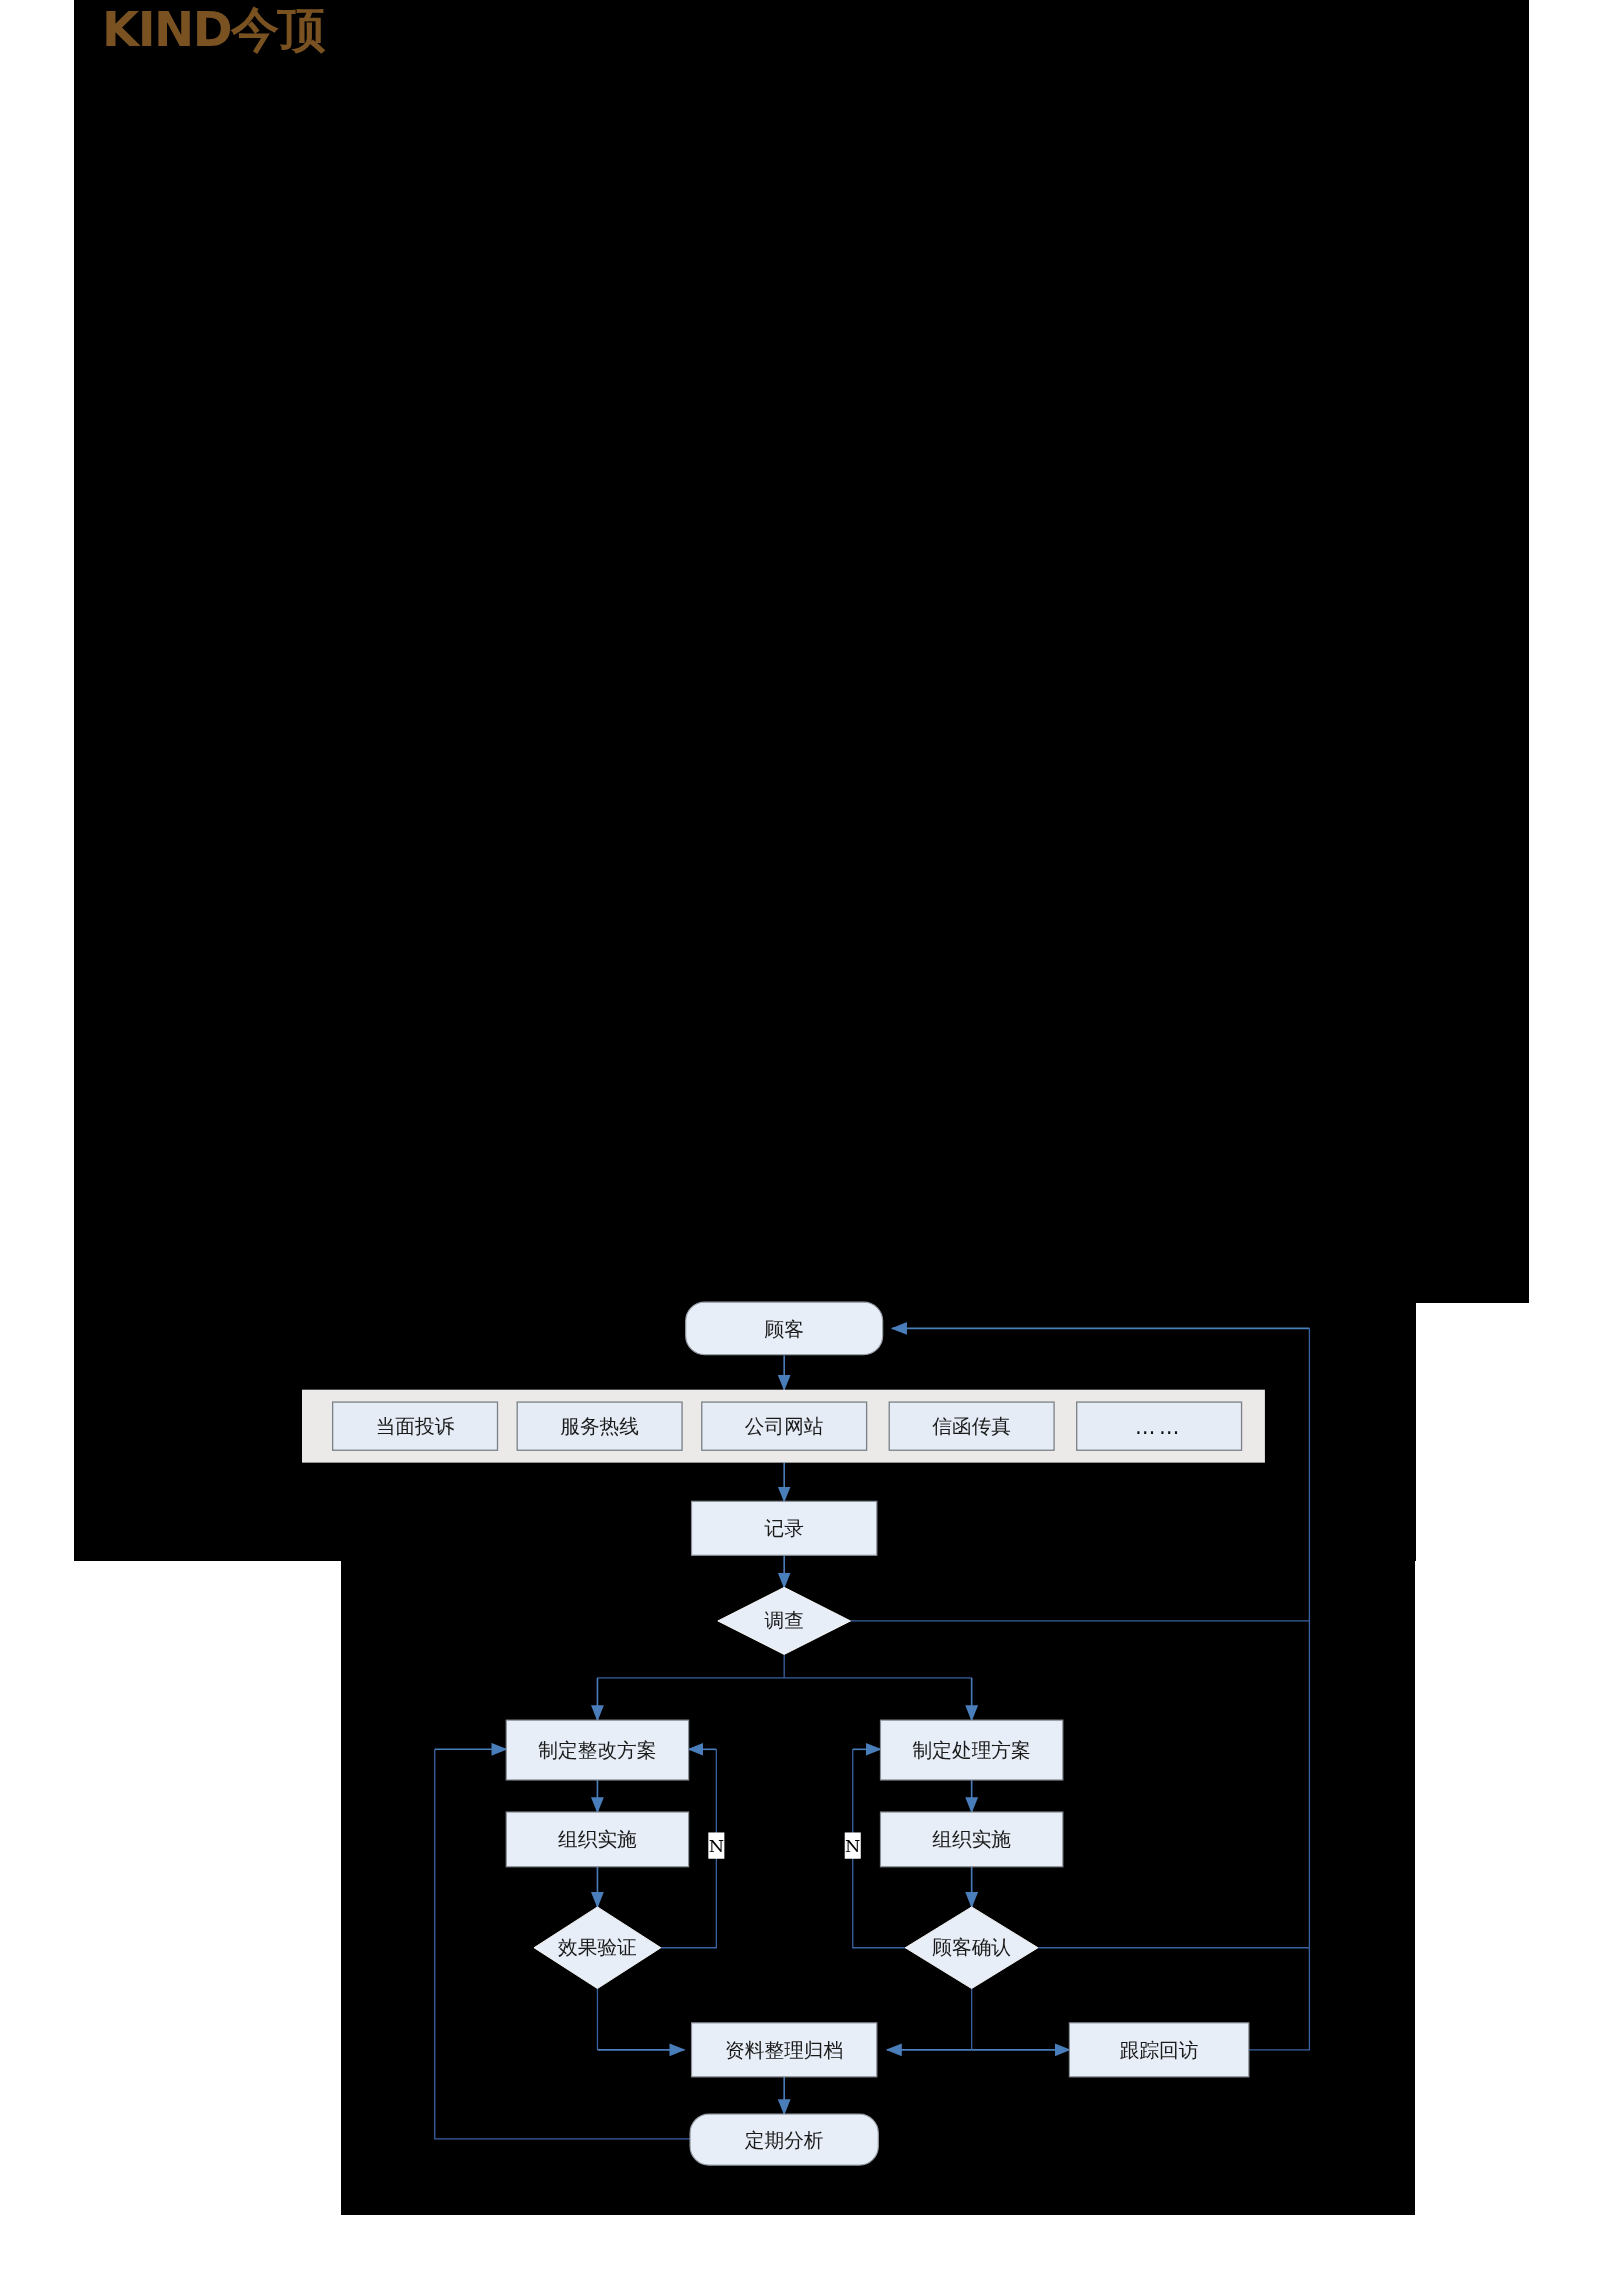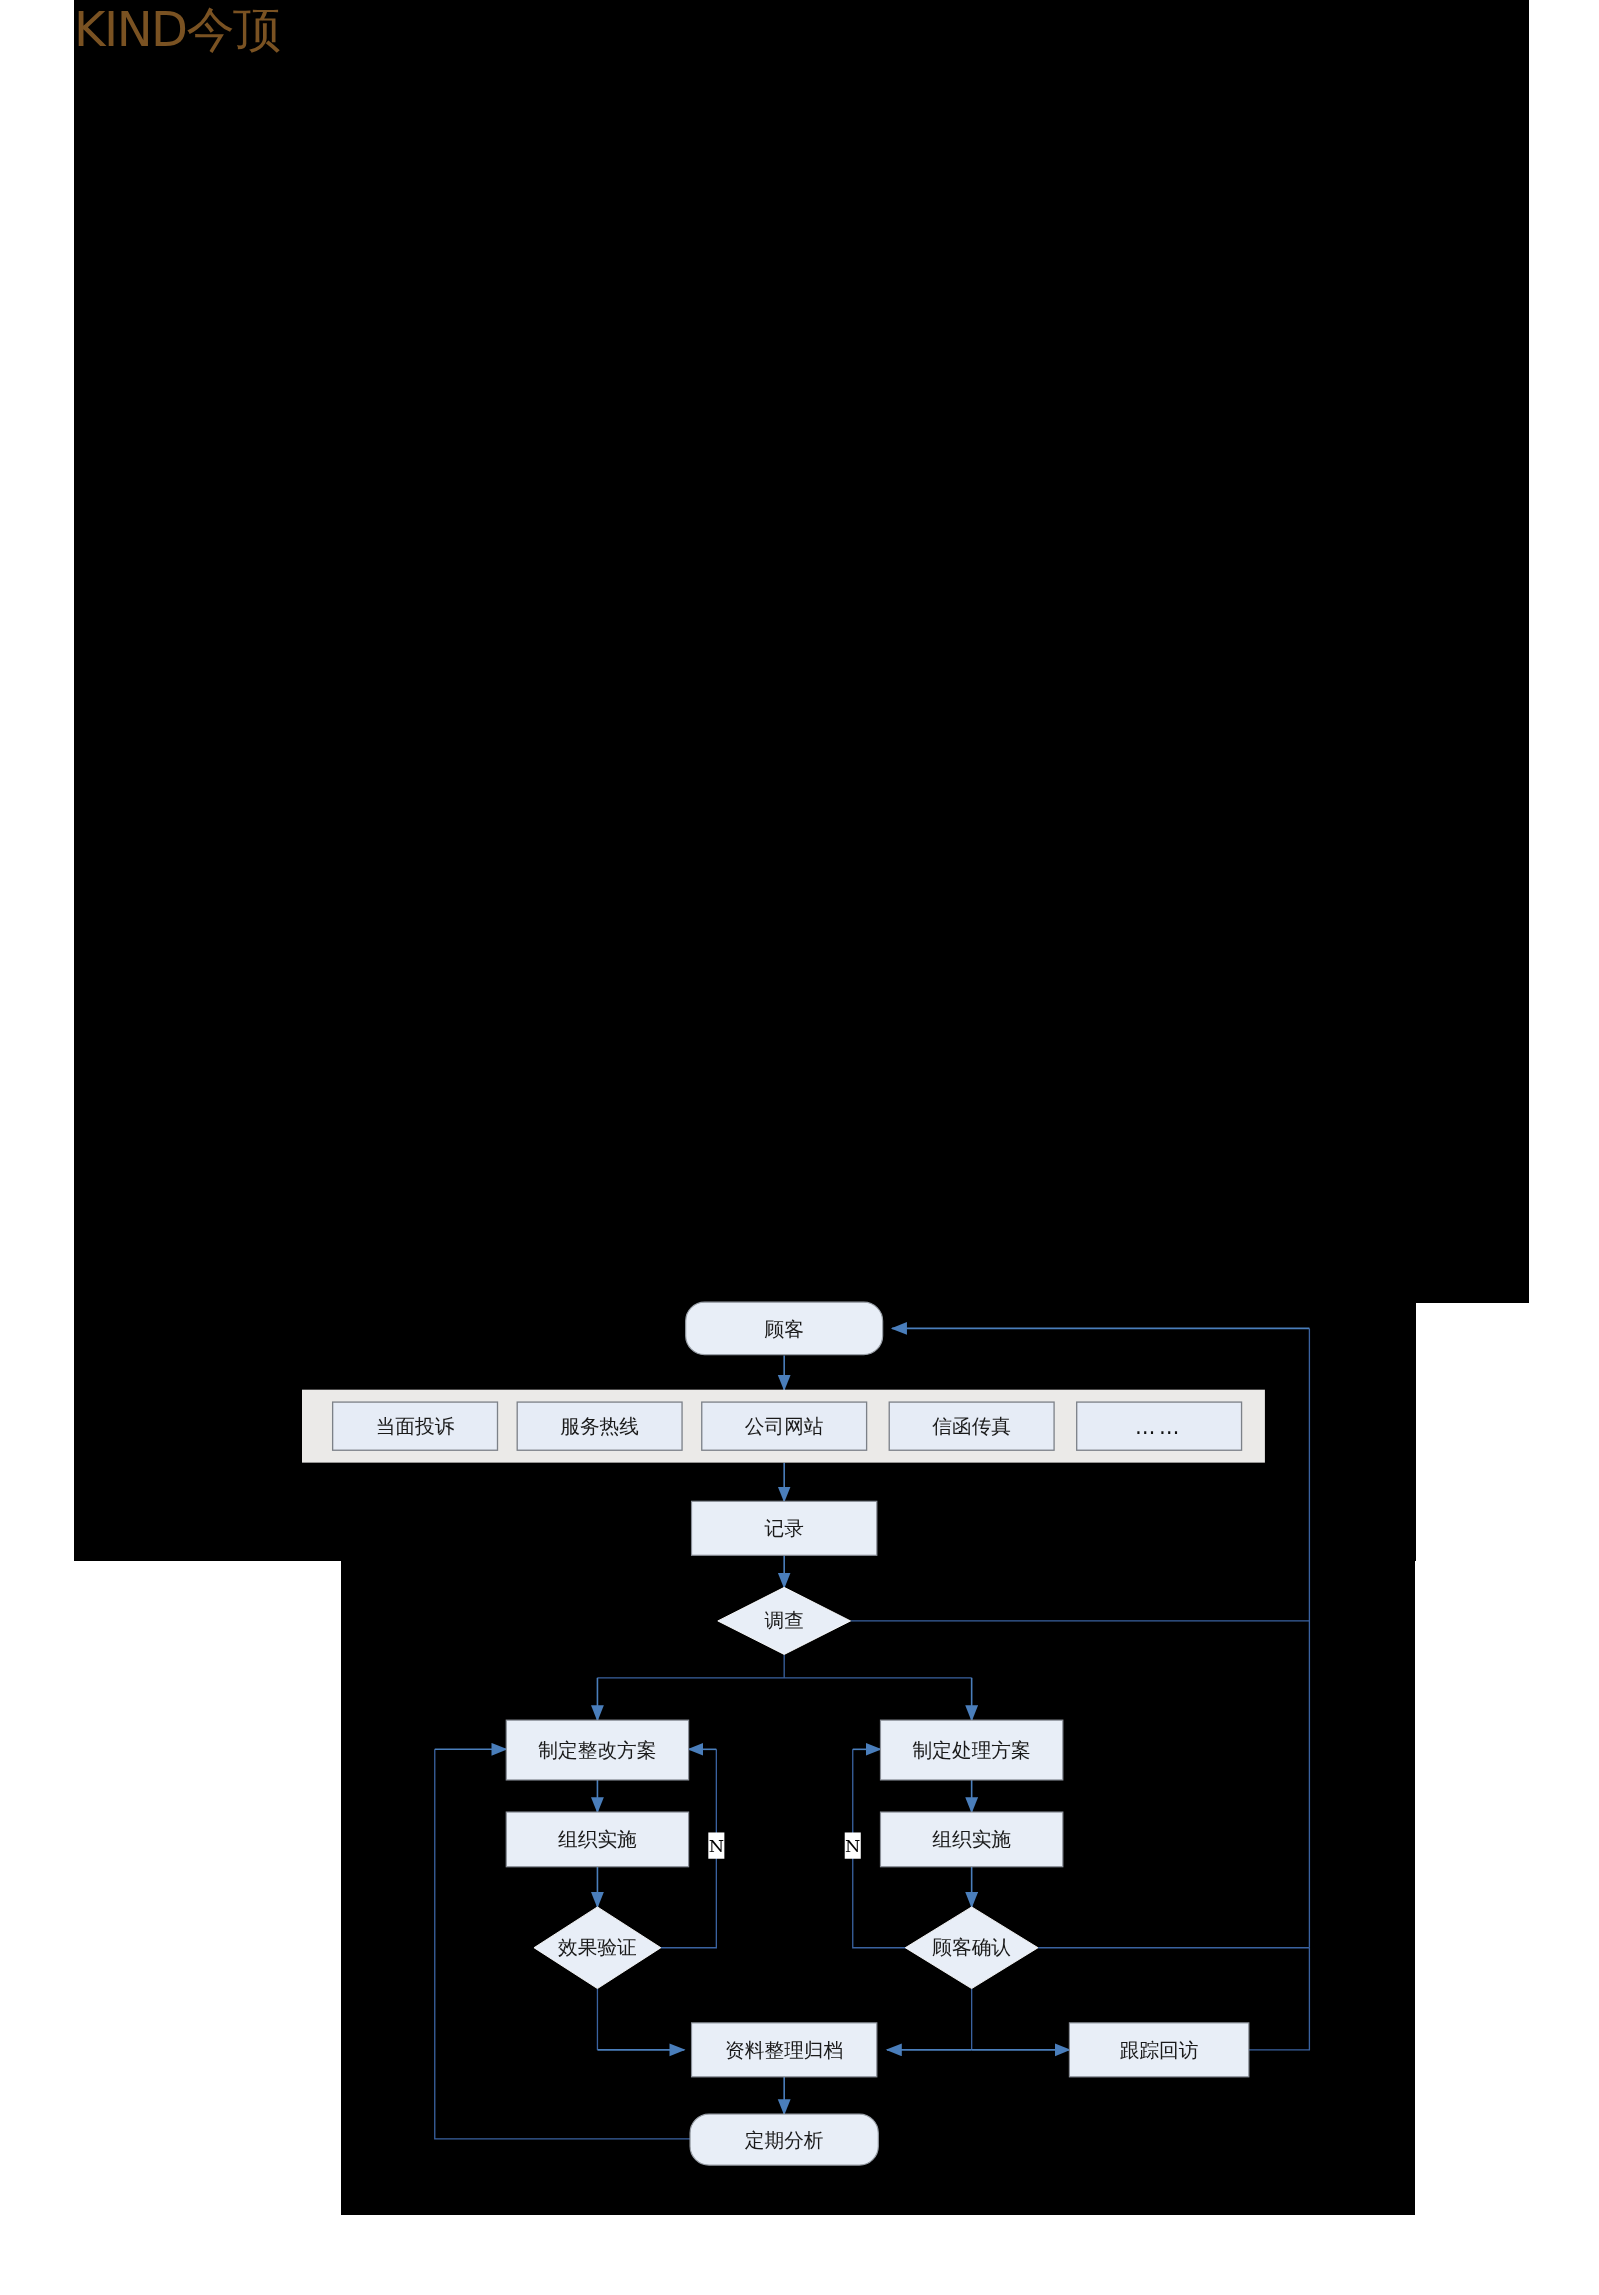--- a/index.html
+++ b/index.html
@@ -1,22 +1,22 @@
 <!DOCTYPE html>
 <html style="font-size:11.7px"><head>
 <meta charset="utf-8">
 <style>
   html,body{margin:0;padding:0;background:#ffffff;}
   body{font-family:"Liberation Sans","DejaVu Sans",sans-serif;}
   #page{position:relative;width:1599px;height:2295px;background:#ffffff;overflow:hidden;}
 
   
   #logo{position:absolute;left:74px;top:2.9px;height:53px;display:flex;align-items:center;
-        font-family:"DejaVu Sans",sans-serif;font-weight:normal;font-size:48px;
-        letter-spacing:-1.5px;color:#7a5222;line-height:1;white-space:nowrap;z-index:5;}
+        font-family:"DejaVu Sans",sans-serif;font-weight:bold;font-size:48px;
+        letter-spacing:-1.5px;color:#7a5222;line-height:1;white-space:nowrap;z-index:5;padding-left:28px;}
 
   
   .plate{position:absolute;background:#000000;}
   #plate-top   {left:74px; top:0px;    width:1455px; height:1303px;}
   #plate-mid   {left:74px; top:1303px; width:1342px; height:258px;}
   #plate-bottom{left:341px; top:1561px; width:1074px; height:654px;}
 
   
   #flow{position:absolute;left:0;top:0;width:1599px;height:2295px;z-index:3;}
   .node-rect{fill:#e8eef7;stroke:#8a8f98;stroke-width:1.6;}

